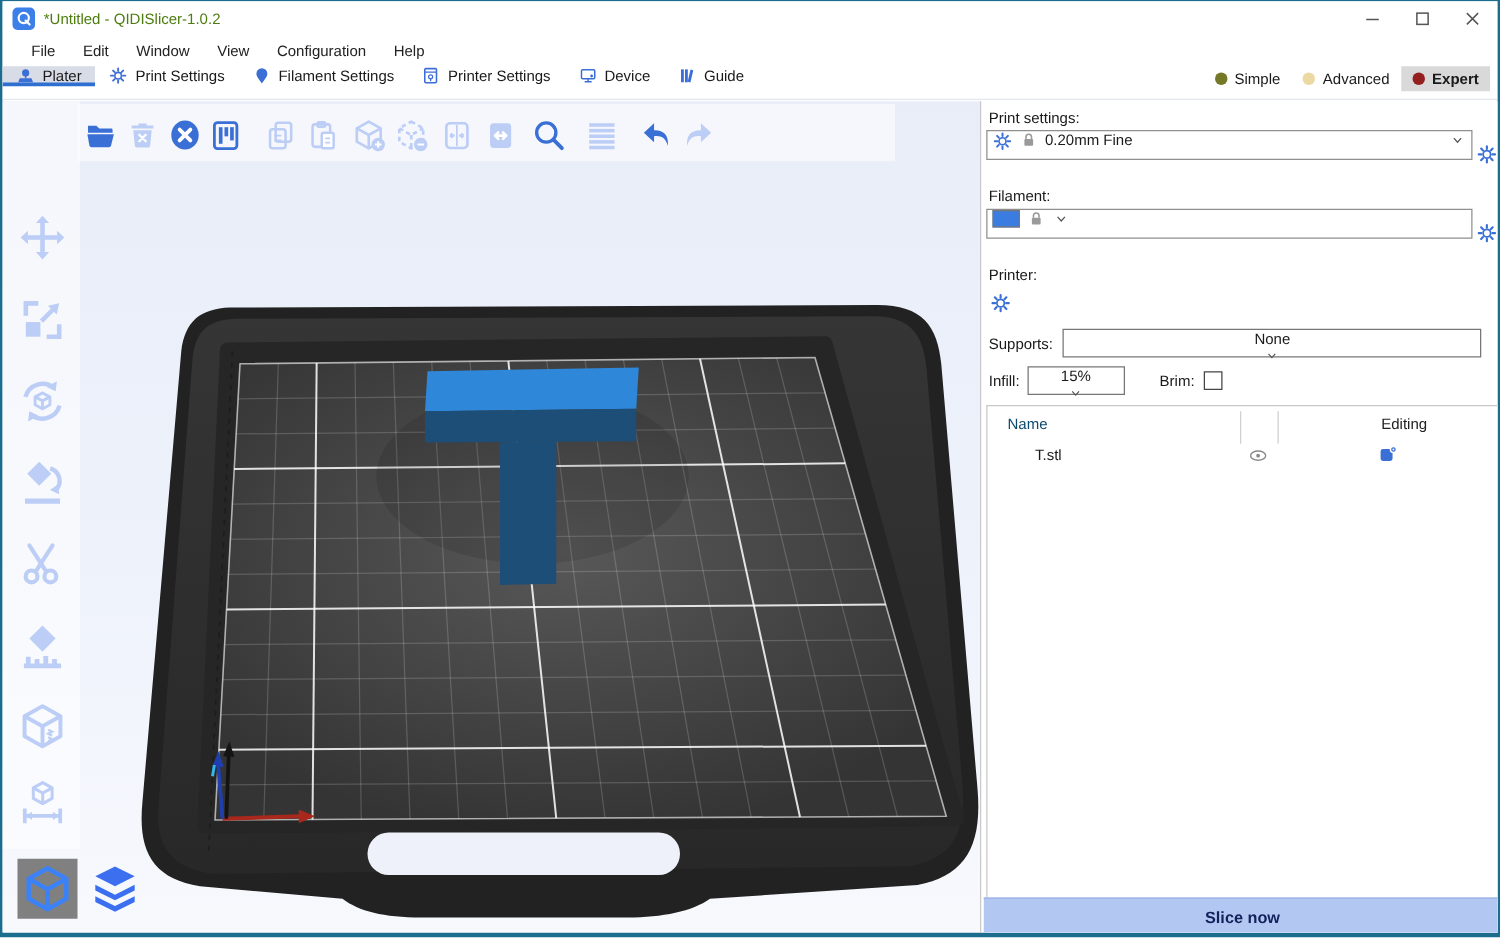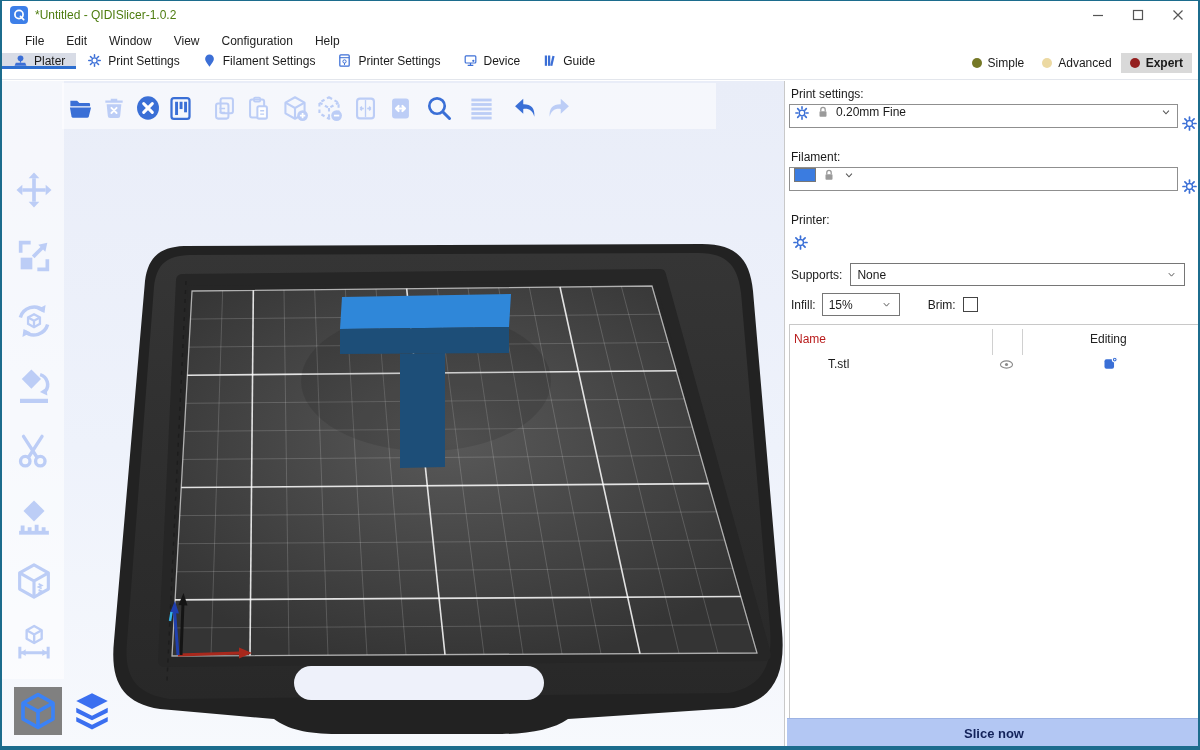--- a/index.html
+++ b/index.html
@@ -60,30 +60,30 @@
   .combo-gear { width:18px; height:24px; display:flex; align-items:center; justify-content:center;
                 color:#3a6fd6; margin-left:2px; margin-bottom:6px; }
   .swatch { width:22px; height:14px; border:1px solid #777; background:#3b7ce0; }
   .ic-lock { color:#9a9a9a; display:flex; }
   .ic-blue { color:#3a6fd6; display:flex; }
   .ic-gray { color:#8a8a8a; display:flex; }
   .chev { color:#555; display:flex; }
 
   .supports-row { display:flex; align-items:center; margin:3px 0 7px 2px; }
   .supports-row .sel { margin-left:8px; width:335px; }
-  .sel { height:23px; border:1px solid #767676; background:#fff; display:flex; align-items:center; padding:0 6px; }
+  .sel { height:23px; border:1px solid #767676; background:#fff; display:flex; align-items:center; padding:0 6px;flex-direction:column; }
   .sel .grow { flex:1; }
   .infill-row { display:flex; align-items:center; margin:0 0 8px 2px; }
   .infill-row .sel { margin-left:6px; width:78px; }
   .brim-label { margin-left:28px; }
   .checkbox { width:15px; height:15px; border:1.5px solid #444; background:#fff; margin-left:7px; }
 
   .objlist { width:410px; height:430px; border:1px solid #c8c8c8; background:#fff; position:relative; }
-  .objlist .hdr-name { position:absolute; left:4px; top:7px; color:#b91c1c; }
-  .objlist .hdr-edit { position:absolute; left:300px; top:7px; color:#222; }
+  .objlist .hdr-name { position:absolute; left:16px; top:7px; color:#0c4a6e; }
+  .objlist .hdr-edit { position:absolute; left:315px; top:7px; color:#222; }
   .objlist .vline { position:absolute; top:4px; height:26px; width:1px; background:#d0d0d0; }
   .objlist .row-name { position:absolute; left:38px; top:32px; }
   .objlist .row-eye { position:absolute; left:208px; top:31px; }
   .objlist .row-edit { position:absolute; left:312px; top:30px; }
 
   .slice-btn { position:absolute; left:2px; bottom:0; width:414px; height:29px; background:#b3c7f3;
                border-top:1px solid #9db3e4; display:flex; align-items:center; justify-content:center;
                font-weight:bold; font-size:13px; color:#12225a; }
 </style>
 </head>

